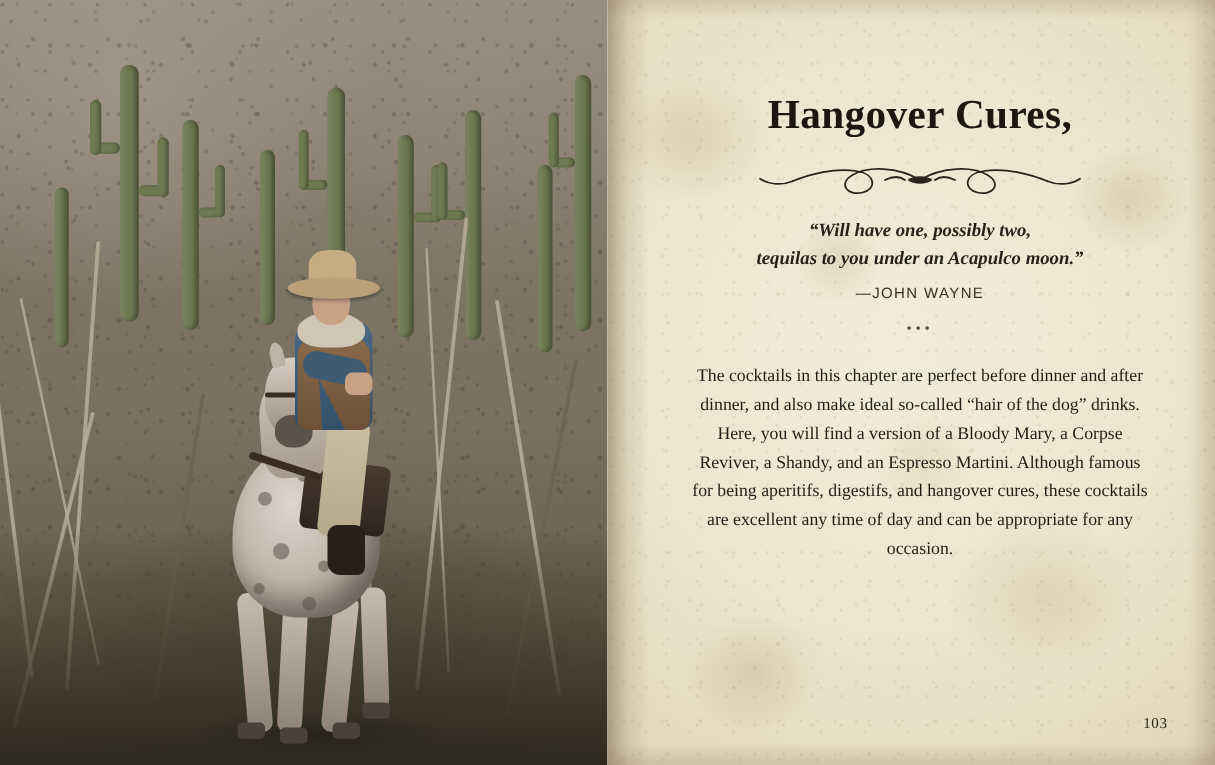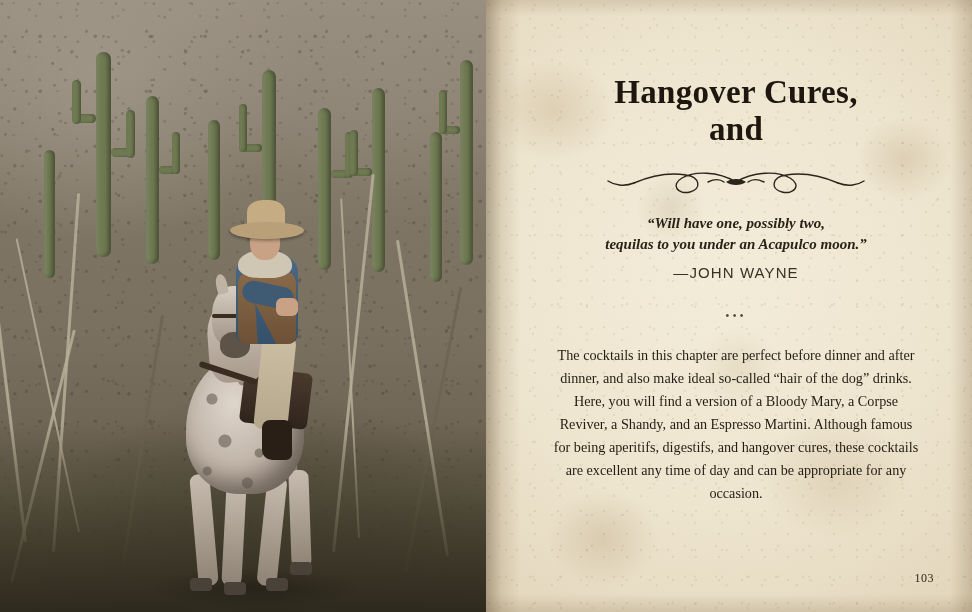--- a/index.html
+++ b/index.html
@@ -289,24 +289,24 @@
     font-weight: bold;
     font-size: 15px;
     line-height: 1.45;
     color: #2a2119;
     margin: 4px auto 8px;
     max-width: 340px;
   }
   .quote .ln { display: block; }
   .attrib {
     font-family: "Liberation Sans", sans-serif;
-    font-size: 15px;
+    font-size: 12px;
     letter-spacing: 1.1px;
     color: #3a3026;
-    margin: 0 0 28px 0;
+    margin: 0 0 14px 0;
   }
   .dot-rule {
     font-family: "Liberation Serif", serif;
     font-size: 12px;
     letter-spacing: 3px;
     color: #5a4c39;
     margin: 0 0 20px 0;
   }
   .body-copy {
     font-family: "Liberation Serif", serif;
@@ -425,21 +425,20 @@
     <div class="gutter-shadow"></div>
     <div class="edge-shadow-right"></div>
     <div class="edge-shadow-top"></div>
     <div class="edge-shadow-bottom"></div>
 
     <div class="text-inner">
 
 
       <h1 class="chapter-title">
         <span class="ln">Hangover Cures,</span>
-        <span class="ln">and</span>
       </h1>
 
       <div class="ornament">
         <svg viewBox="0 0 300 34" xmlns="http://www.w3.org/2000/svg" fill="none" stroke="currentColor" stroke-width="1.4" stroke-linecap="round">
           <path d="M150 17 C132 6, 108 6, 96 13 C84 20, 92 30, 104 27 C116 24, 114 12, 100 10 C82 7, 62 12, 48 18"></path>
           <path d="M48 18 C38 22, 28 20, 22 16"></path>
           <path d="M150 17 C168 6, 192 6, 204 13 C216 20, 208 30, 196 27 C184 24, 186 12, 200 10 C218 7, 238 12, 252 18"></path>
           <path d="M252 18 C262 22, 272 20, 278 16"></path>
           <path d="M140 17 C145 13, 155 13, 160 17 C155 21, 145 21, 140 17 Z" fill="currentColor" stroke="none"></path>
           <path d="M122 17 C128 14, 134 14, 138 17"></path>

